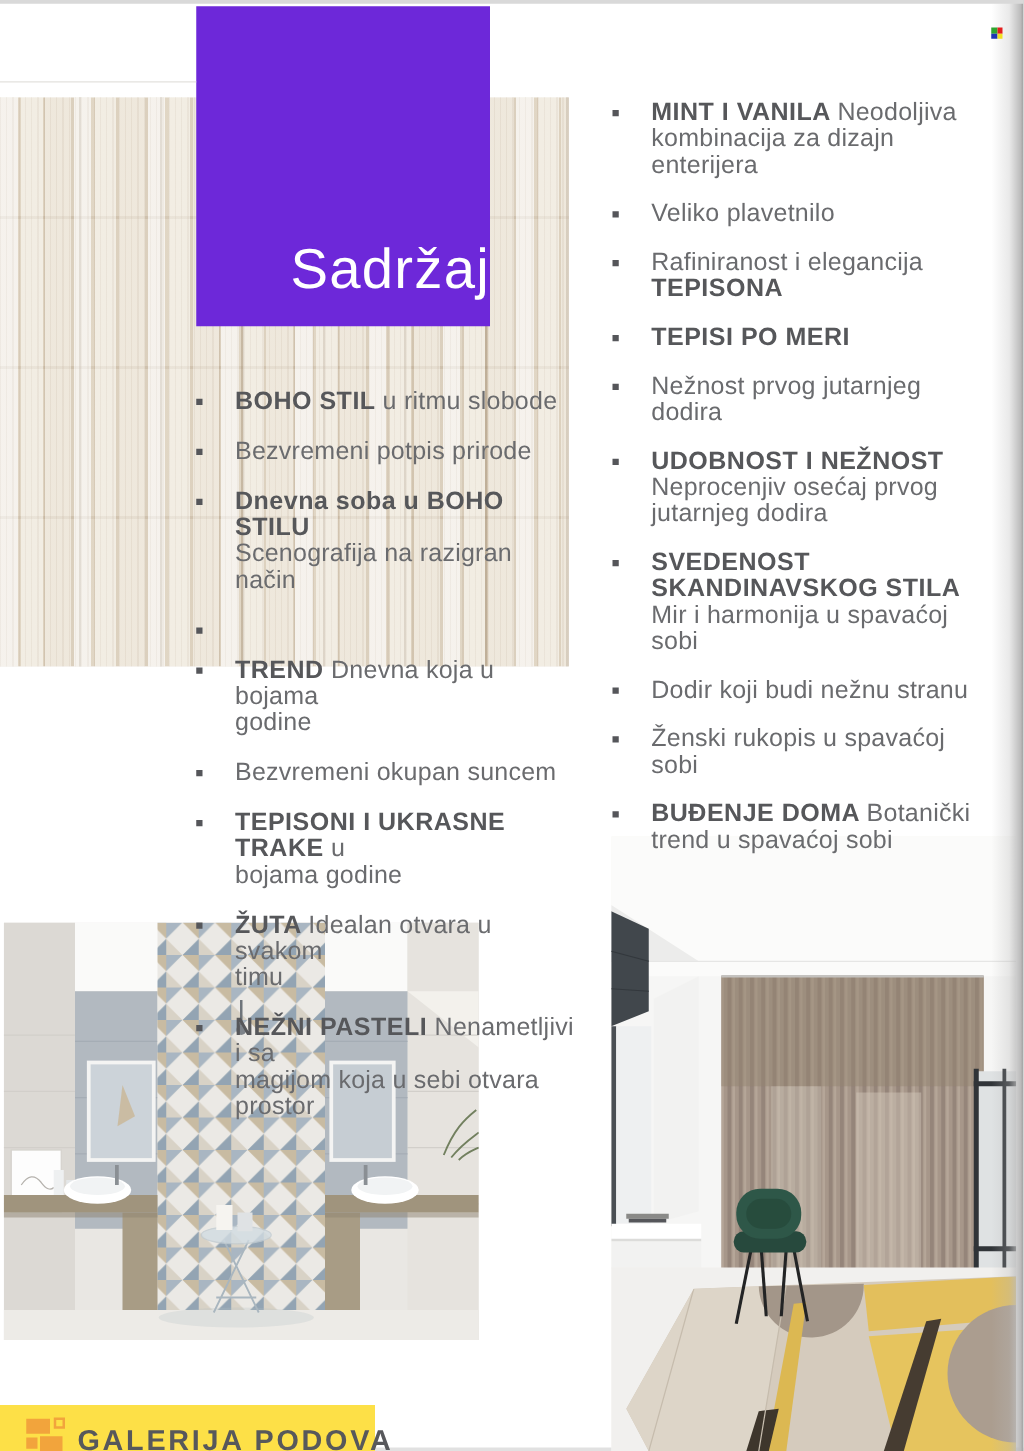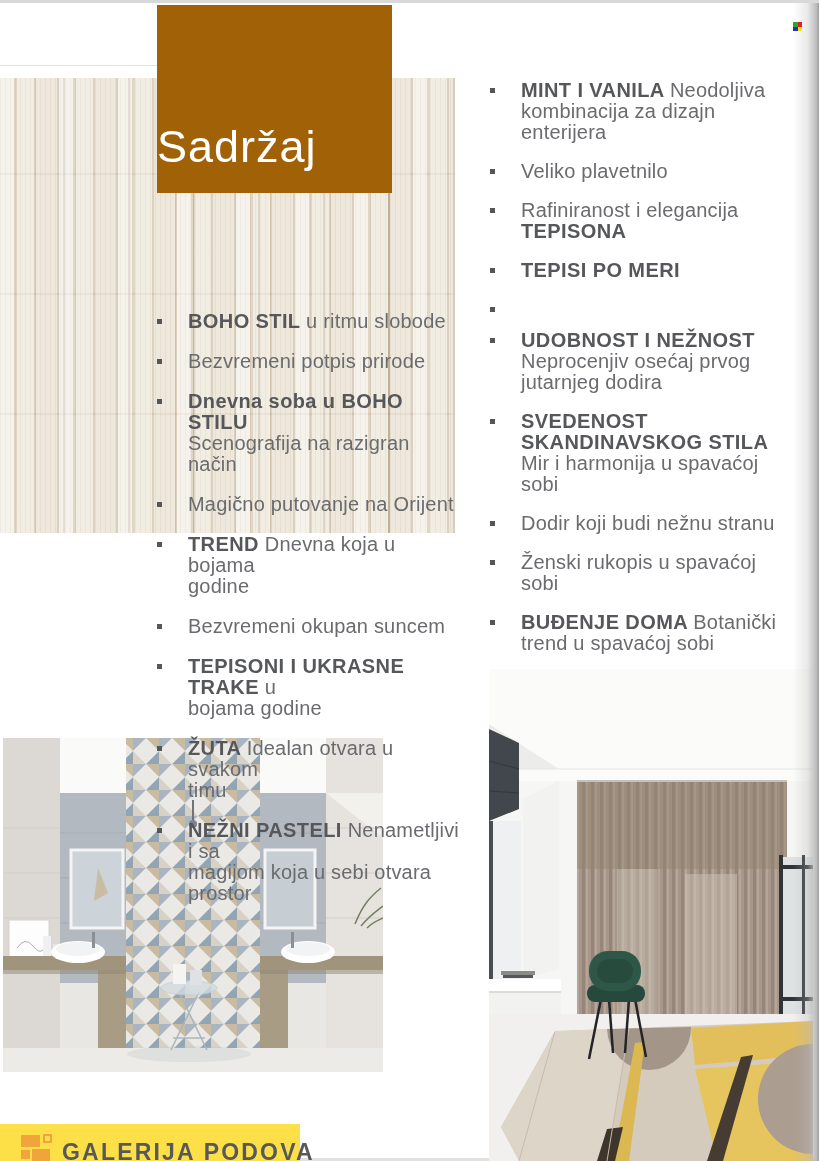--- a/index.html
+++ b/index.html
@@ -20,22 +20,22 @@
   .wood{
     position:absolute;left:0;top:78px;width:455px;height:455px;z-index:1;
     background-color:#eae3d6;
     background-image:
       repeating-linear-gradient(90deg, rgba(255,255,255,.55) 0 14px, rgba(209,193,168,.38) 14px 17px, rgba(250,247,240,.5) 17px 34px, rgba(190,168,137,.30) 34px 36px, rgba(244,238,228,.45) 36px 57px, rgba(176,152,120,.26) 57px 59px),
       repeating-linear-gradient(90deg, rgba(140,110,80,.16) 0 1px, transparent 1px 5px),
       repeating-linear-gradient(90deg, transparent 0 63px, rgba(125,100,72,.38) 63px 65px),
       repeating-linear-gradient(0deg, transparent 0 118px, rgba(130,105,78,.16) 118px 120px);
   }
   .title-box{
-    position:absolute;left:157px;top:5px;width:235px;height:188px;background:#a16207;z-index:2;
-    display:flex;align-items:flex-end;justify-content:flex-start;
+    position:absolute;left:157px;top:5px;width:235px;height:256px;background:#6d28d9;z-index:2;
+    display:flex;align-items:flex-end;justify-content:flex-end;
   }
   .title-box h1{
     margin:0 0 24px 0;color:#ffffff;font-size:45px;line-height:1;font-weight:300;letter-spacing:1px;
   }
 
   
   .toc{position:absolute;list-style:none;margin:0;padding:0;font-size:20px;line-height:21px;
        color:#6a6b6e;letter-spacing:.2px;z-index:3;}
   .toc li{display:flex;margin-bottom:19px;}
   .toc .sq{flex:0 0 auto;width:5px;height:5px;background:#55565a;margin-top:8px;}
@@ -83,21 +83,20 @@
       <li>
         <span class="sq"></span>
         <span class="t"><span>Bezvremeni potpis prirode</span></span>
       </li>
       <li>
         <span class="sq"></span>
         <span class="t"><strong>Dnevna soba u BOHO STILU</strong><br><span>Scenografija na razigran način</span></span>
       </li>
       <li>
         <span class="sq"></span>
-        <span class="t"><span>Magično putovanje na Orijent</span></span>
       </li>
       <li>
         <span class="sq"></span>
         <span class="t"><strong>TREND </strong><span>Dnevna koja u bojama</span><br><span>godine</span></span>
       </li>
       <li>
         <span class="sq"></span>
         <span class="t"><span>Bezvremeni okupan suncem</span></span>
       </li>
       <li>
@@ -125,20 +124,21 @@
       <li>
         <span class="sq"></span>
         <span class="t"><span>Rafiniranost i elegancija</span><br><strong>TEPISONA</strong></span>
       </li>
       <li>
         <span class="sq"></span>
         <span class="t"><strong>TEPISI PO MERI</strong></span>
       </li>
       <li>
         <span class="sq"></span>
+        <span class="t"><span>Nežnost prvog jutarnjeg dodira</span></span>
       </li>
       <li>
         <span class="sq"></span>
         <span class="t"><strong>UDOBNOST I NEŽNOST</strong><br><span>Neprocenjiv osećaj prvog</span><br><span>jutarnjeg dodira</span></span>
       </li>
       <li>
         <span class="sq"></span>
         <span class="t"><strong>SVEDENOST</strong><br><strong>SKANDINAVSKOG STILA</strong><br><span>Mir i harmonija u spavaćoj sobi</span></span>
       </li>
       <li>

